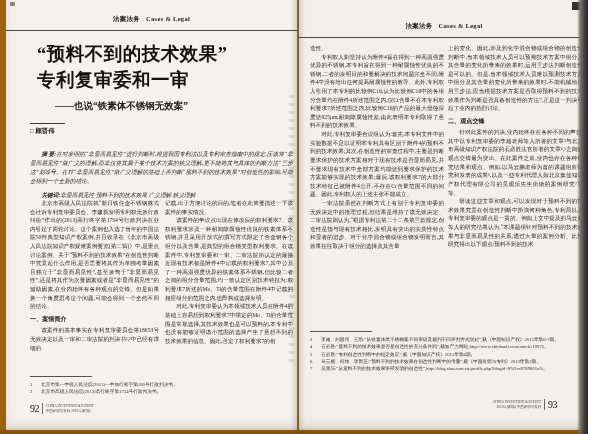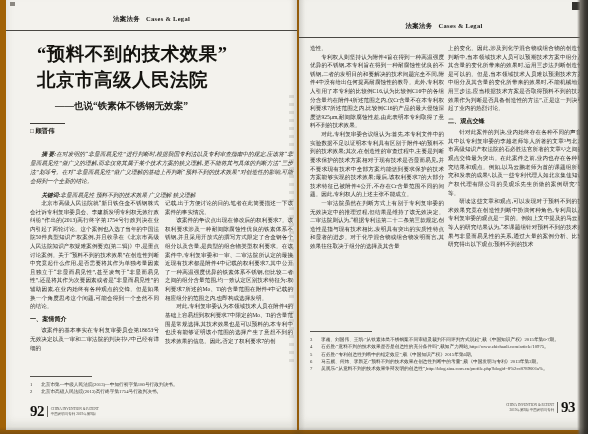--- a/index.html
+++ b/index.html
@@ -55,22 +55,22 @@
   .page-right .fn-rule{left:11px;top:331px;}
   .footnotes{position:absolute;font-size:4.7px;line-height:1.55;color:#33322e;}
   .page-left .footnotes{left:24px;top:381px;width:263px;}
   .page-right .footnotes{left:11px;top:336px;width:273px;}
   .fn-row{display:flex;}
   .fn-no{width:11px;flex-shrink:0;}
   .fn-text{flex:1;text-align:justify;word-break:break-all;}
 
   .footer{position:absolute;display:flex;align-items:center;}
   .footer-l{left:24px;top:403px;}
-  .footer-r{right:14px;top:399px;}
-  .pg-no{font-size:15px;font-weight:bold;color:#141310;letter-spacing:-0.5px;}
+  .footer-r{right:32px;top:399px;}
+  .pg-no{font-size:10px;font-weight:normal;color:#141310;letter-spacing:-0.5px;}
   .footer-sep{width:0.8px;height:11px;background:#6a6862;margin:0 3px;}
   .footer-lines{font-size:3.5px;line-height:1.35;color:#4c4a45;}
   .footer-r .footer-lines{text-align:right;}
 
   .bleed{position:absolute;right:3px;top:95px;width:5px;height:268px;opacity:0.5;
         background:repeating-linear-gradient(to bottom,rgba(110,108,100,0.35) 0 3px,transparent 3px 8px);}
 </style>
 </head>
 <body>
 
@@ -78,21 +78,21 @@
 
   <div class="page page-left">
     <div class="page-header">
       <span class="ph-cn">法案法务</span>
       <span class="ph-en">Cases &amp; Legal</span>
     </div>
     <div class="header-rule"></div>
 
     <div class="title">
       <div>“预料不到的技术效果”</div>
-      <div>北京市高级人民法院</div>
+      <div>专利复审委和一审</div>
     </div>
     <div class="subtitle">——也说“铁素体不锈钢无效案”</div>
 
     <div class="author-rule"></div>
     <div class="author">□ 顾晋伟</div>
 
     <p class="abstract"><span class="ab-label">摘  要:</span><span>在对发明的“非显而易见性”进行判断时,根据我国专利法以及专利审查指南中的规定,应该将“非显而易见性”做广义的理解,而非仅将其属于某个技术方案的狭义理解,更不能将其与具体的判断方法“三步法”划等号。在对“非显而易见性”做广义理解的基础上再判断“预料不到的技术效果”对创造性的影响,可能会得到一个全新的结论。</span></p>
     <p class="keywords"><span class="kw-label">关键词:</span><span>非显而易见性  预料不到的技术效果  广义理解  狭义理解</span></p>
 
     <div class="col lp-col1">

